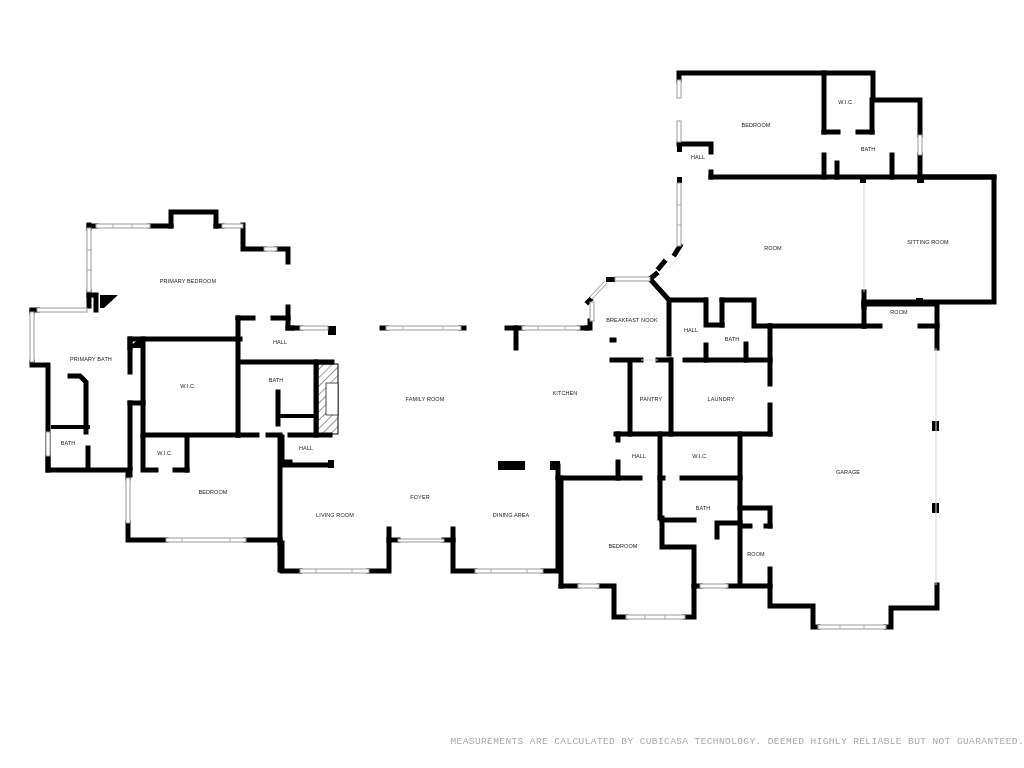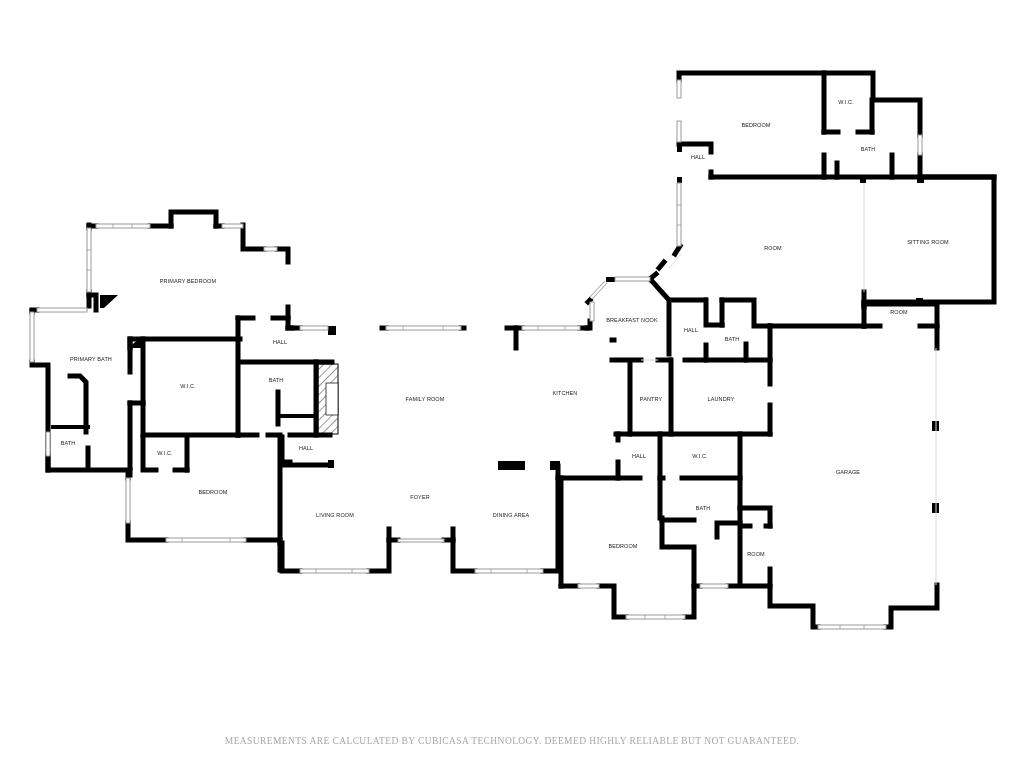--- a/index.html
+++ b/index.html
@@ -6,21 +6,21 @@
   body { width: 1024px; height: 768px; position: relative; overflow: hidden; font-family: "Liberation Sans", sans-serif; }
   #plan { position: absolute; left: 0; top: 0; width: 1024px; height: 768px; }
   .wall { fill: none; stroke: #000; stroke-width: 5; stroke-linecap: square; stroke-linejoin: miter; }
   .wall-thin { fill: none; stroke: #000; stroke-width: 4; stroke-linecap: square; }
   .window { fill: #fff; stroke: #9a9a9a; stroke-width: 1; }
   .window-line { stroke: #9a9a9a; stroke-width: 0.8; }
   .opening { stroke: #d8d8d8; stroke-width: 1; }
   .block { fill: #000; }
   .hatch { fill: url(#hatch); stroke: #000; stroke-width: 1; }
   .label { position: absolute; font-size: 5.5px; color: #222; letter-spacing: 0.1px; transform: translate(-50%, -50%); white-space: nowrap; }
-  .footer { position: absolute; left: 0; width: 1024px; top: 736px; text-align: center; font-size: 9.5px; color: #a8a8a8; letter-spacing: 0.4px; font-family: Liberation Serif, serif; }
+  .footer { position: absolute; left: 0; width: 1024px; top: 736px; text-align: right; font-size: 9.5px; color: #a8a8a8; letter-spacing: 0.4px; font-family: Liberation Mono, monospace; }
 </style>
 </head>
 <body>
 
 <svg id="plan" viewBox="0 0 1024 768" xmlns="http://www.w3.org/2000/svg">
   <defs>
     <pattern id="hatch" width="6" height="6" patternUnits="userSpaceOnUse" patternTransform="rotate(45)">
       <line x1="0" y1="0" x2="0" y2="6" stroke="#000" stroke-width="0.8"></line>
     </pattern>
   </defs>

